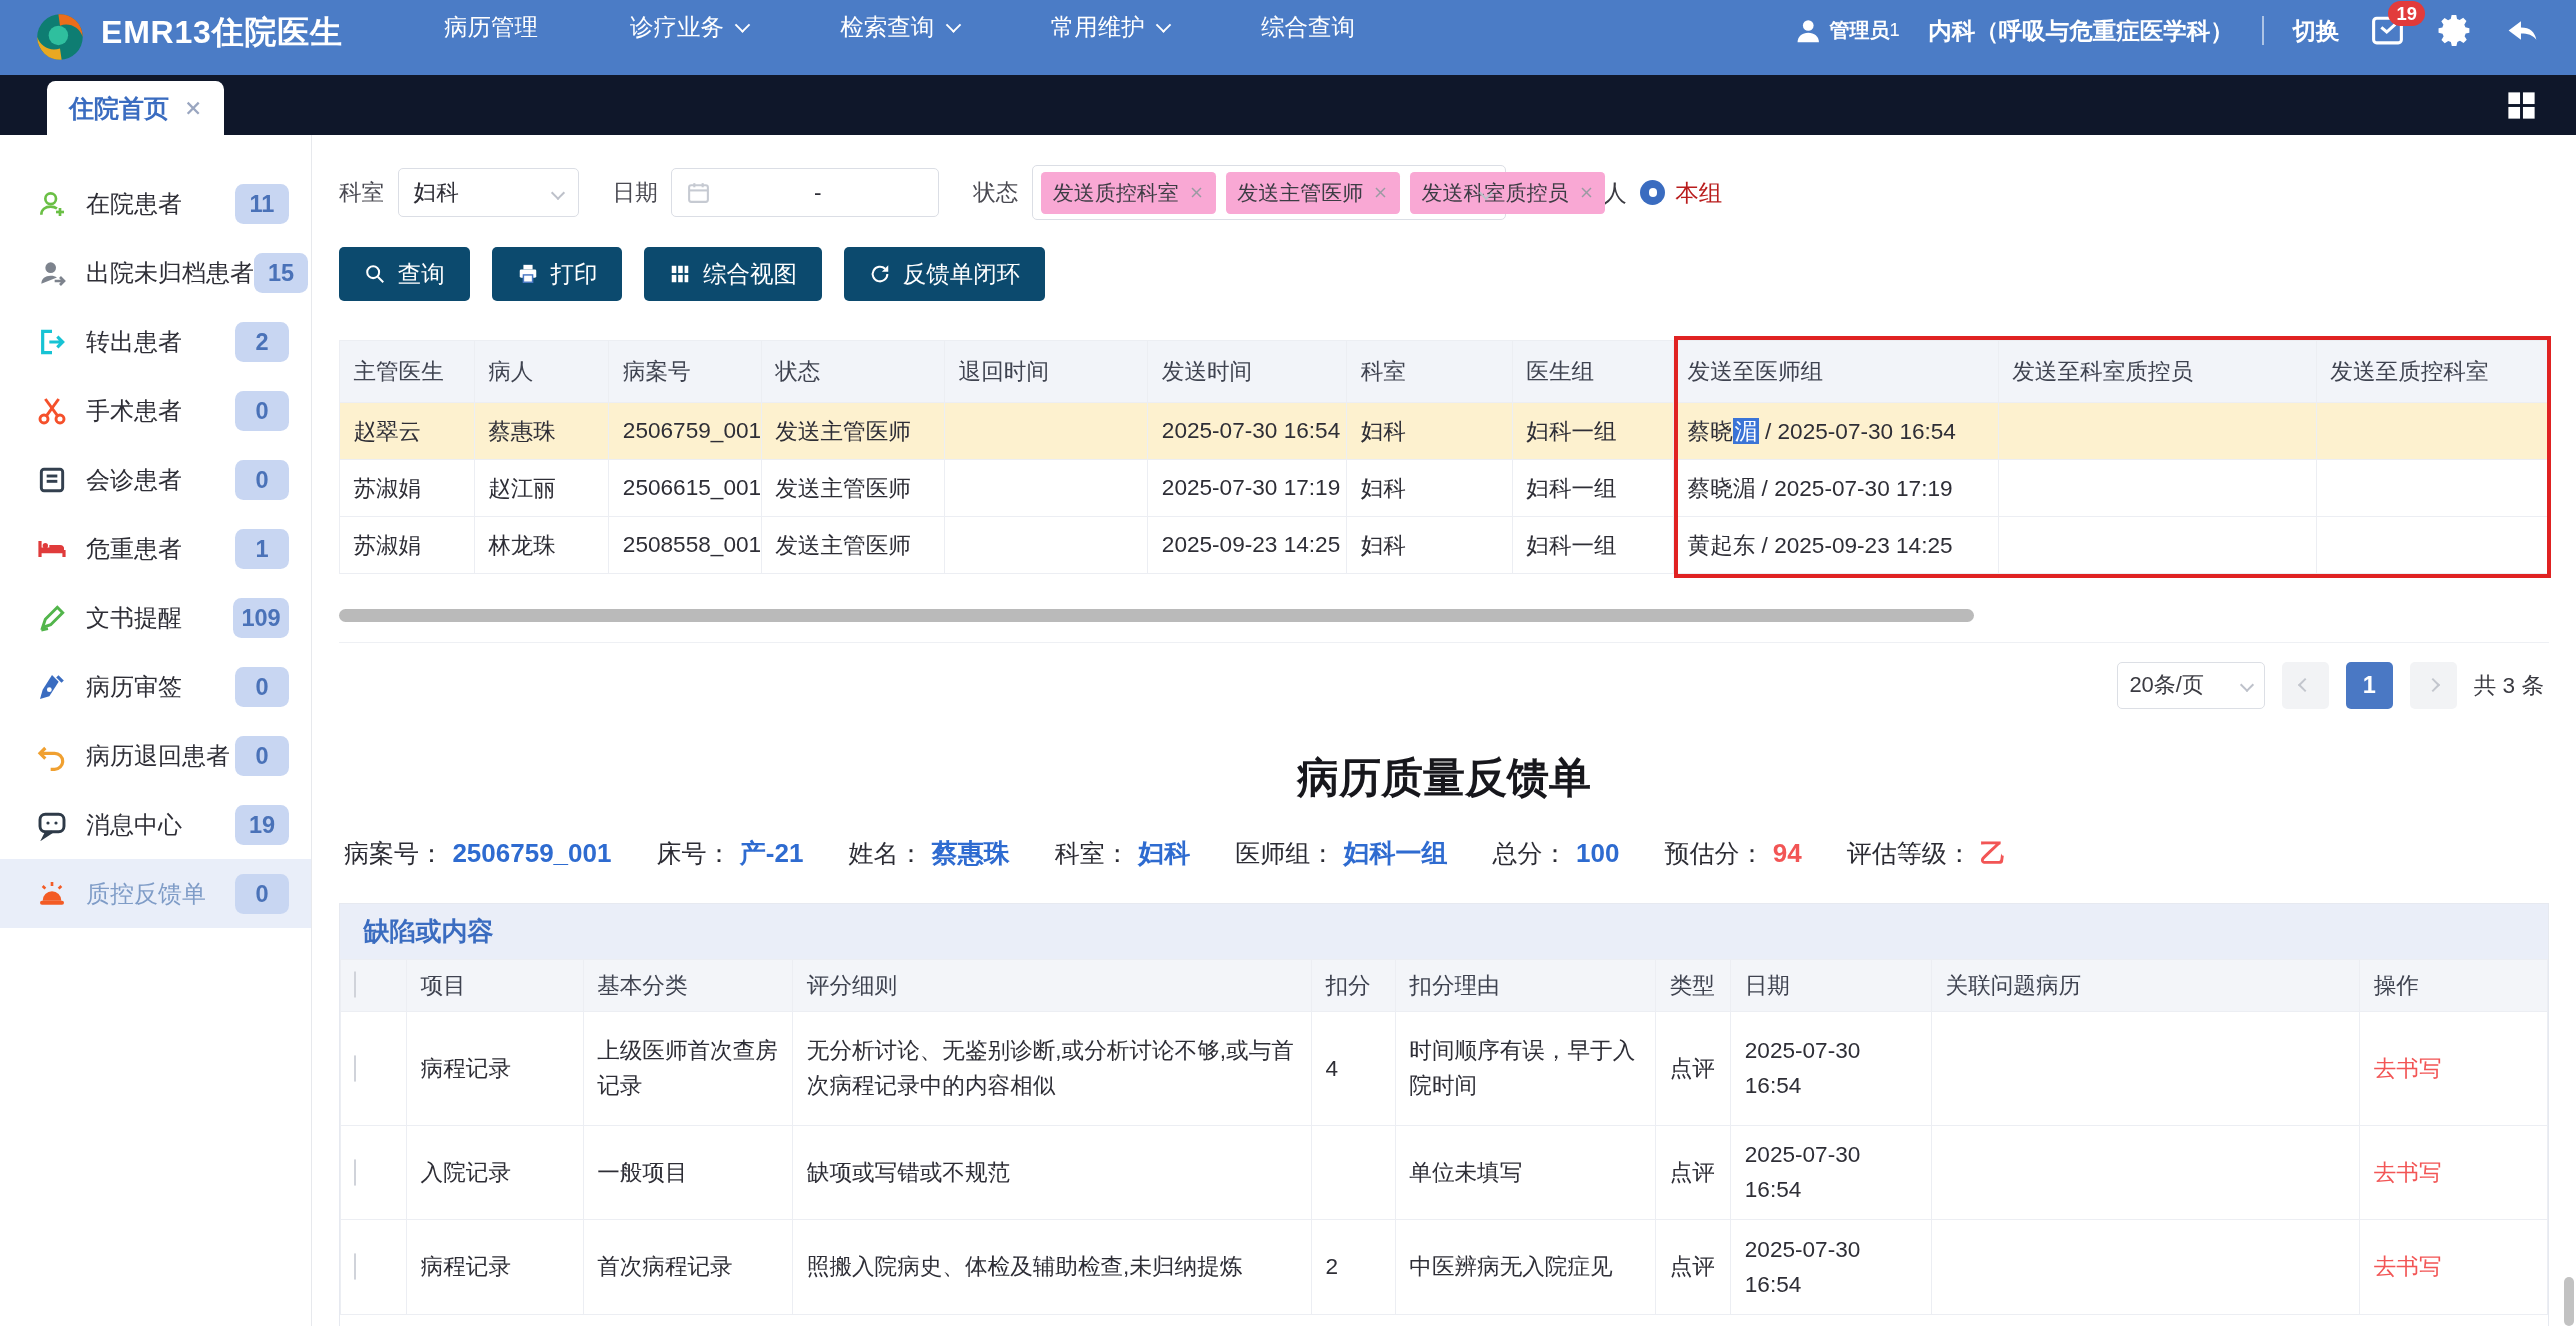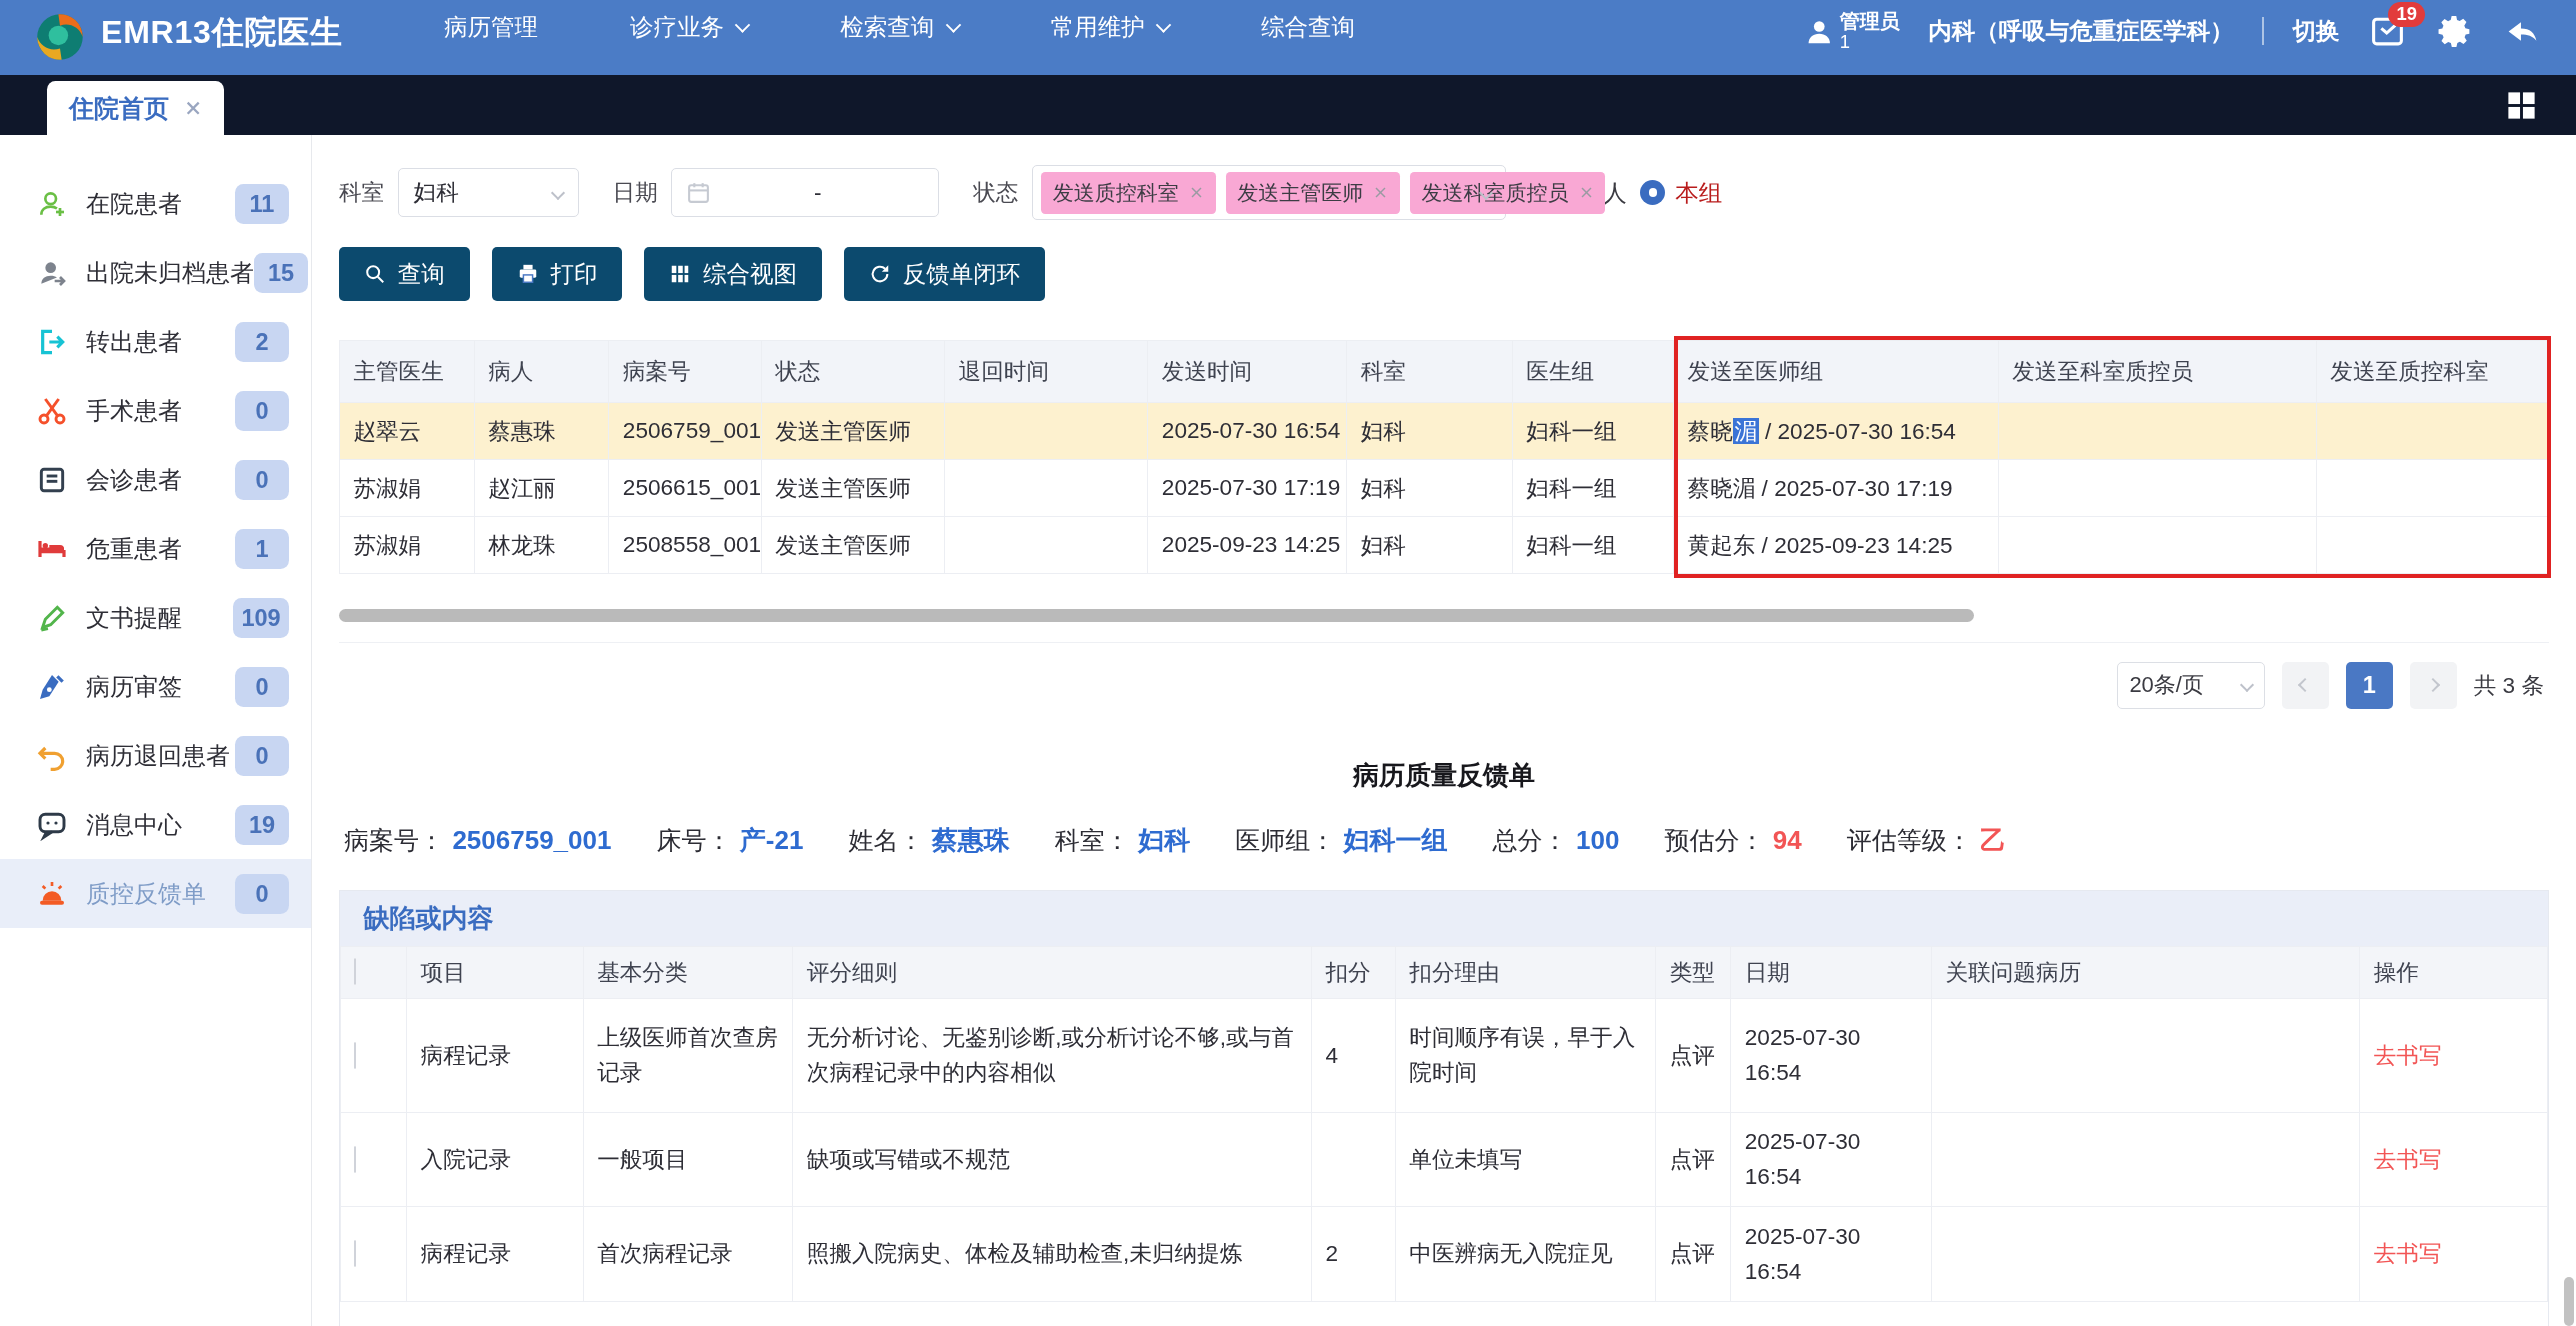--- a/index.html
+++ b/index.html
@@ -8,21 +8,21 @@
 
   
   .topbar { height:75px; background:#4b7cc6; display:flex; align-items:flex-start; padding:11px 34px; }
   .logo { width:52px; height:52px; flex:0 0 52px; }
   .brand { color:#fff; font-size:32px; font-weight:bold; margin-left:15px; letter-spacing:0.8px; }
   .nav { display:flex; align-items:center; margin-left:101px; gap:92px; }
   .nav-item { color:#fff; font-size:23.5px; cursor:pointer; display:flex; align-items:center; }
   .chev { display:inline-block; width:11px; height:11px; border-right:2.5px solid #fff; border-bottom:2.5px solid #fff; transform:rotate(45deg) translate(-1.7px,-1.7px); margin-left:13.4px; }
   .top-right { margin-left:auto; display:flex; align-items:center; gap:28.5px; color:#fff; }
   .user { display:flex; align-items:center; gap:6.7px; }
-  .user-meta { display:flex; flex-direction:column; line-height:1.05; }
+  .user-meta { display:flex; line-height:1.05; }
   .user-name { font-size:20px; font-weight:bold; }
   .user-num { font-size:18.4px; }
   .dept { font-size:23.5px; font-weight:bold; }
   .vbar { width:1.7px; height:28.5px; background:rgba(255,255,255,.55); }
   .switch { font-size:23.5px; font-weight:bold; cursor:pointer; }
   .icon-btn { position:relative; width:39px; height:39px; display:flex; align-items:center; justify-content:center; cursor:pointer; }
   .badge-red { position:absolute; top:-10px; right:-18.4px; background:#e23b3b; color:#fff; font-size:18.4px; font-weight:bold; border-radius:15px; padding:1.7px 8.4px; line-height:1.2; }
 
   
   .tabbar { height:60px; background:#0f172a; display:flex; align-items:flex-end; }
@@ -85,21 +85,21 @@
   .size-select { width:148px; height:47px; border:1.7px solid #dcdfe5; border-radius:5px; display:flex; align-items:center; padding:0 11.7px; cursor:pointer; }
   .size-text { font-size:22px; color:#3b3b42; }
   .pg-btn { width:47px; height:47px; background:#f2f3f5; border-radius:5px; display:flex; align-items:center; justify-content:center; cursor:pointer; }
   .pchev { width:10px; height:10px; border-right:2.5px solid #c3c6cd; border-bottom:2.5px solid #c3c6cd; }
   .pchev.left { transform:rotate(135deg); }
   .pchev.right { transform:rotate(-45deg); }
   .pg-cur { width:47px; height:47px; background:#4a78c4; color:#fff; font-size:23.5px; font-weight:bold; border-radius:5px; display:flex; align-items:center; justify-content:center; cursor:pointer; }
   .pg-total { font-size:22.6px; color:#3b3b42; }
 
   
-  .fb-title { margin-top:32px; text-align:center; font-size:26px; font-weight:bold; color:#17171c; }
+  .fb-title { margin-top:24px; text-align:center; font-size:42px; font-weight:bold; color:#17171c; }
   .fb-info { margin-top:30px; display:flex; align-items:baseline; gap:45px; padding-left:5px; flex-wrap:nowrap; }
   .fb-field { display:flex; align-items:baseline; gap:8.4px; white-space:nowrap; }
   .fb-lbl { font-size:25px; color:#2c2c34; }
   .fb-val { font-size:26px; font-weight:bold; }
   .fb-val.blue { color:#2e6bd0; }
   .fb-val.red { color:#f25555; }
 
   .section { margin-top:32px; border:1.7px solid #e6e9f0; }
   .sec-head { height:55px; line-height:55px; background:#eaeef8; padding-left:23.5px; font-size:26px; font-weight:bold; color:#3a6cc0; }
   .defects th { height:52px; background:#f3f5f9; color:#3f4350; font-size:22.6px; }

